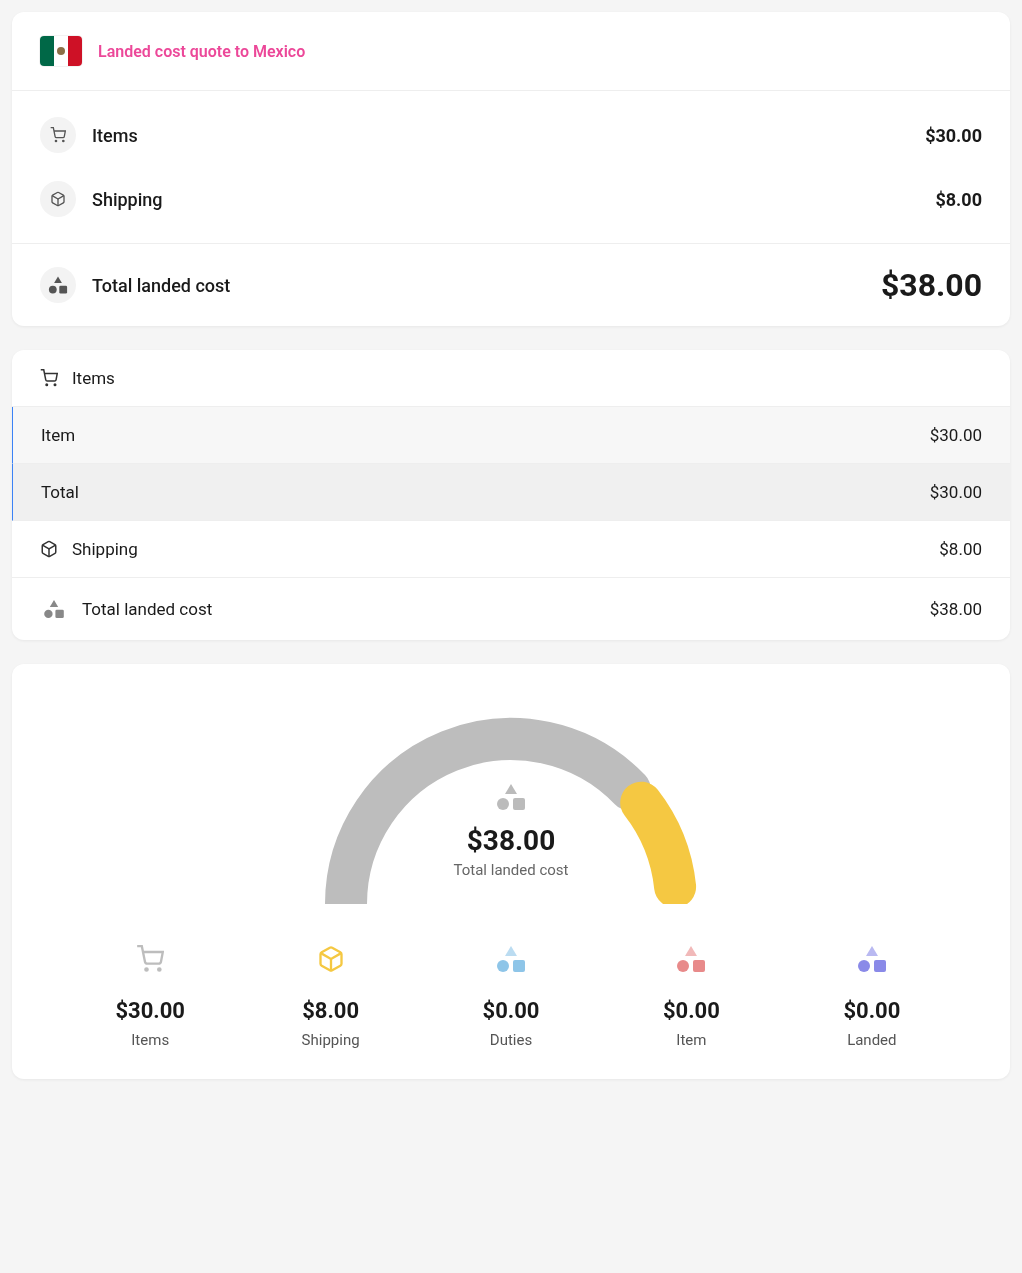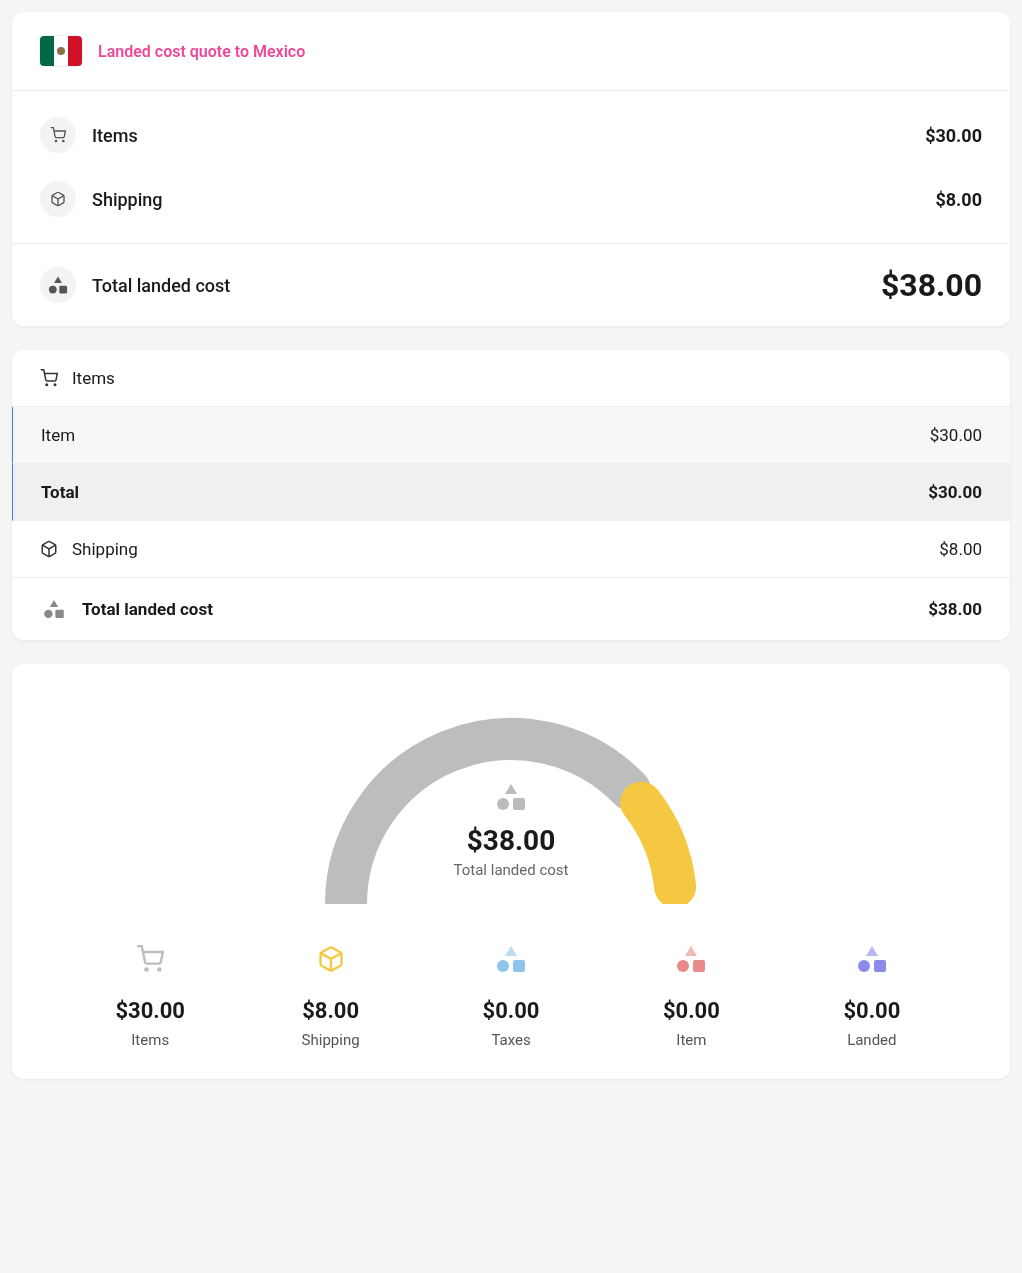--- a/index.html
+++ b/index.html
@@ -146,21 +146,21 @@
     }
     .breakdown-sub {
       background: #f7f7f7;
       border-left: 1px solid #3b82f6;
       padding-left: 28px;
     }
     .breakdown-sub.total {
       background: #f0f0f0;
     }
     .bold {
-      font-weight: 700;
+      font-weight: 400;
     }
 
     
     .chart-section {
       padding: 40px 28px 30px;
     }
     .gauge-wrap {
       width: 400px;
       height: 200px;
       margin: 0 auto;
@@ -409,21 +409,21 @@
         </div>
         <div class="chart-item">
           <div class="chart-item-icon">
             <div class="shapes-icon" style="color: rgb(142, 197, 232);">
               <div class="tri" style="opacity: 0.6;"></div>
               <div class="circ"></div>
               <div class="sq"></div>
             </div>
           </div>
           <div class="chart-item-value">$0.00</div>
-          <div class="chart-item-label">Taxes</div>
+          <div class="chart-item-label">Duties</div>
         </div>
         <div class="chart-item">
           <div class="chart-item-icon">
             <div class="shapes-icon" style="color: rgb(232, 138, 138);">
               <div class="tri" style="opacity: 0.6;"></div>
               <div class="circ"></div>
               <div class="sq"></div>
             </div>
           </div>
           <div class="chart-item-value">$0.00</div>

